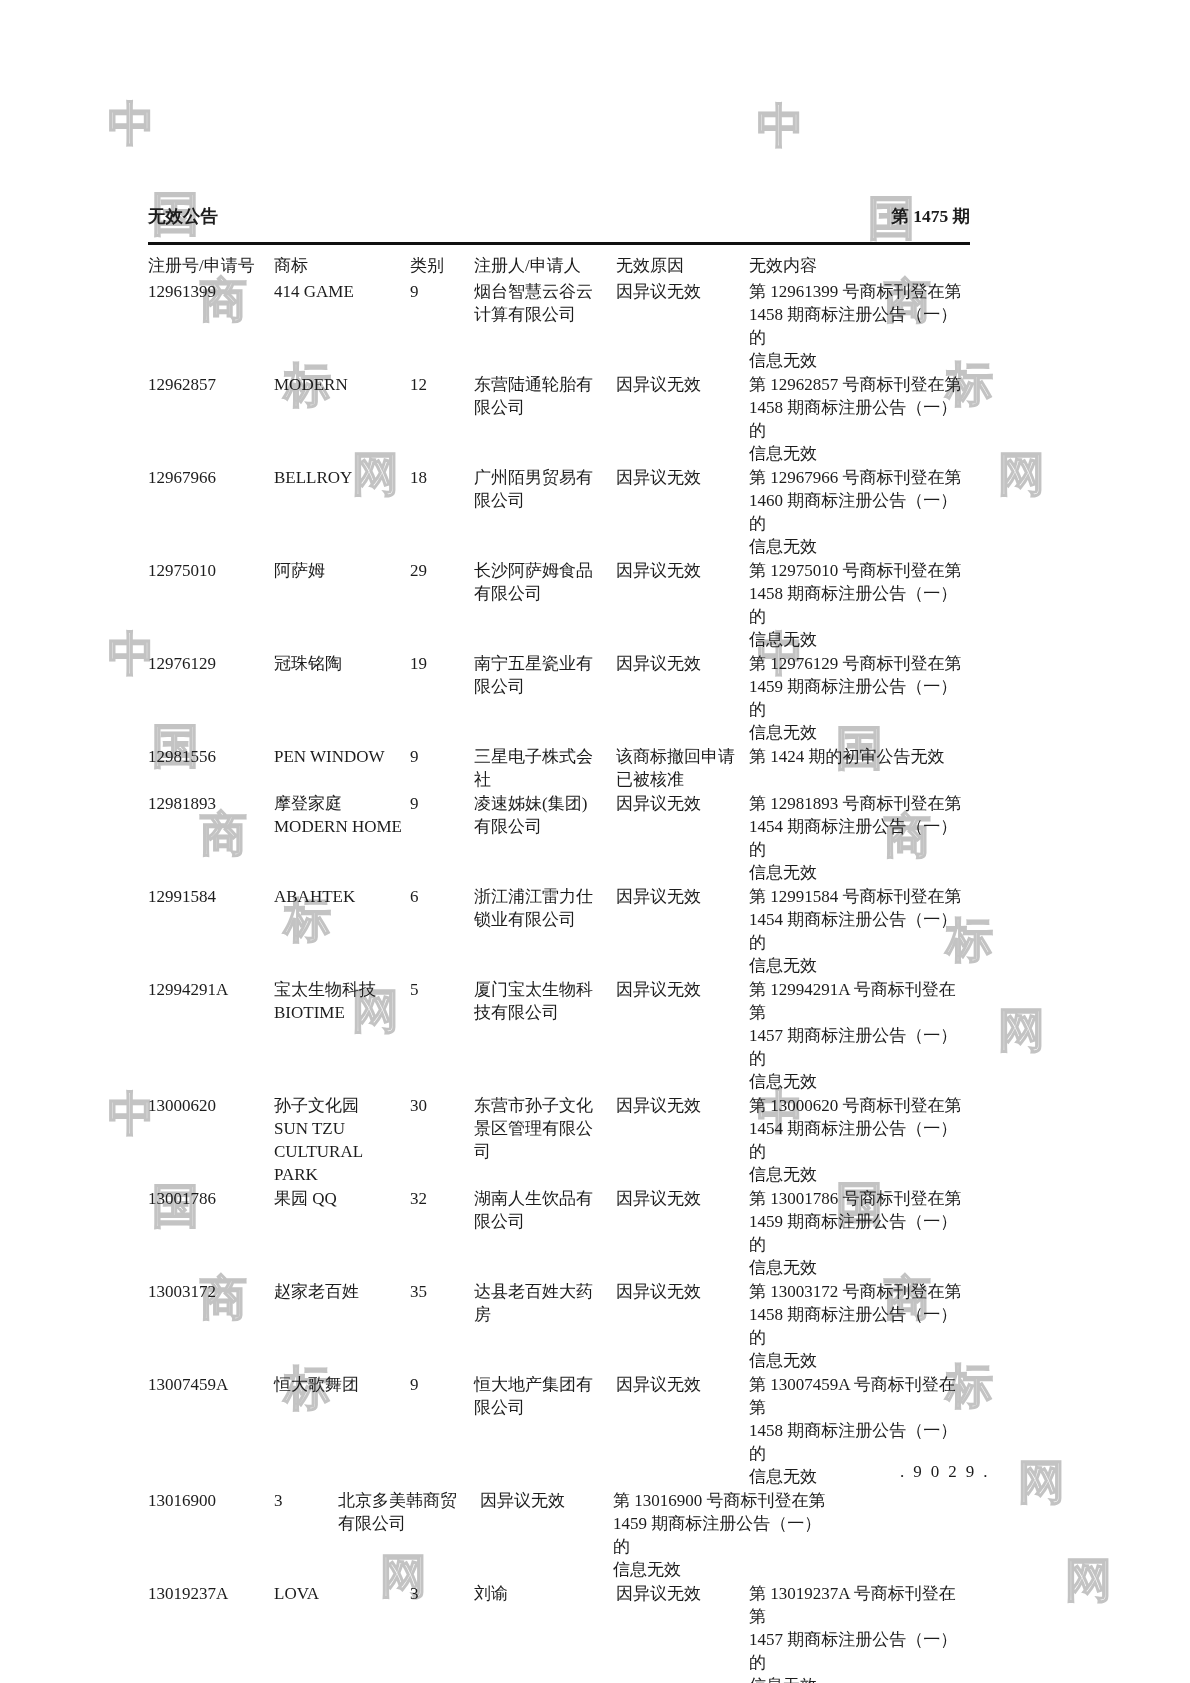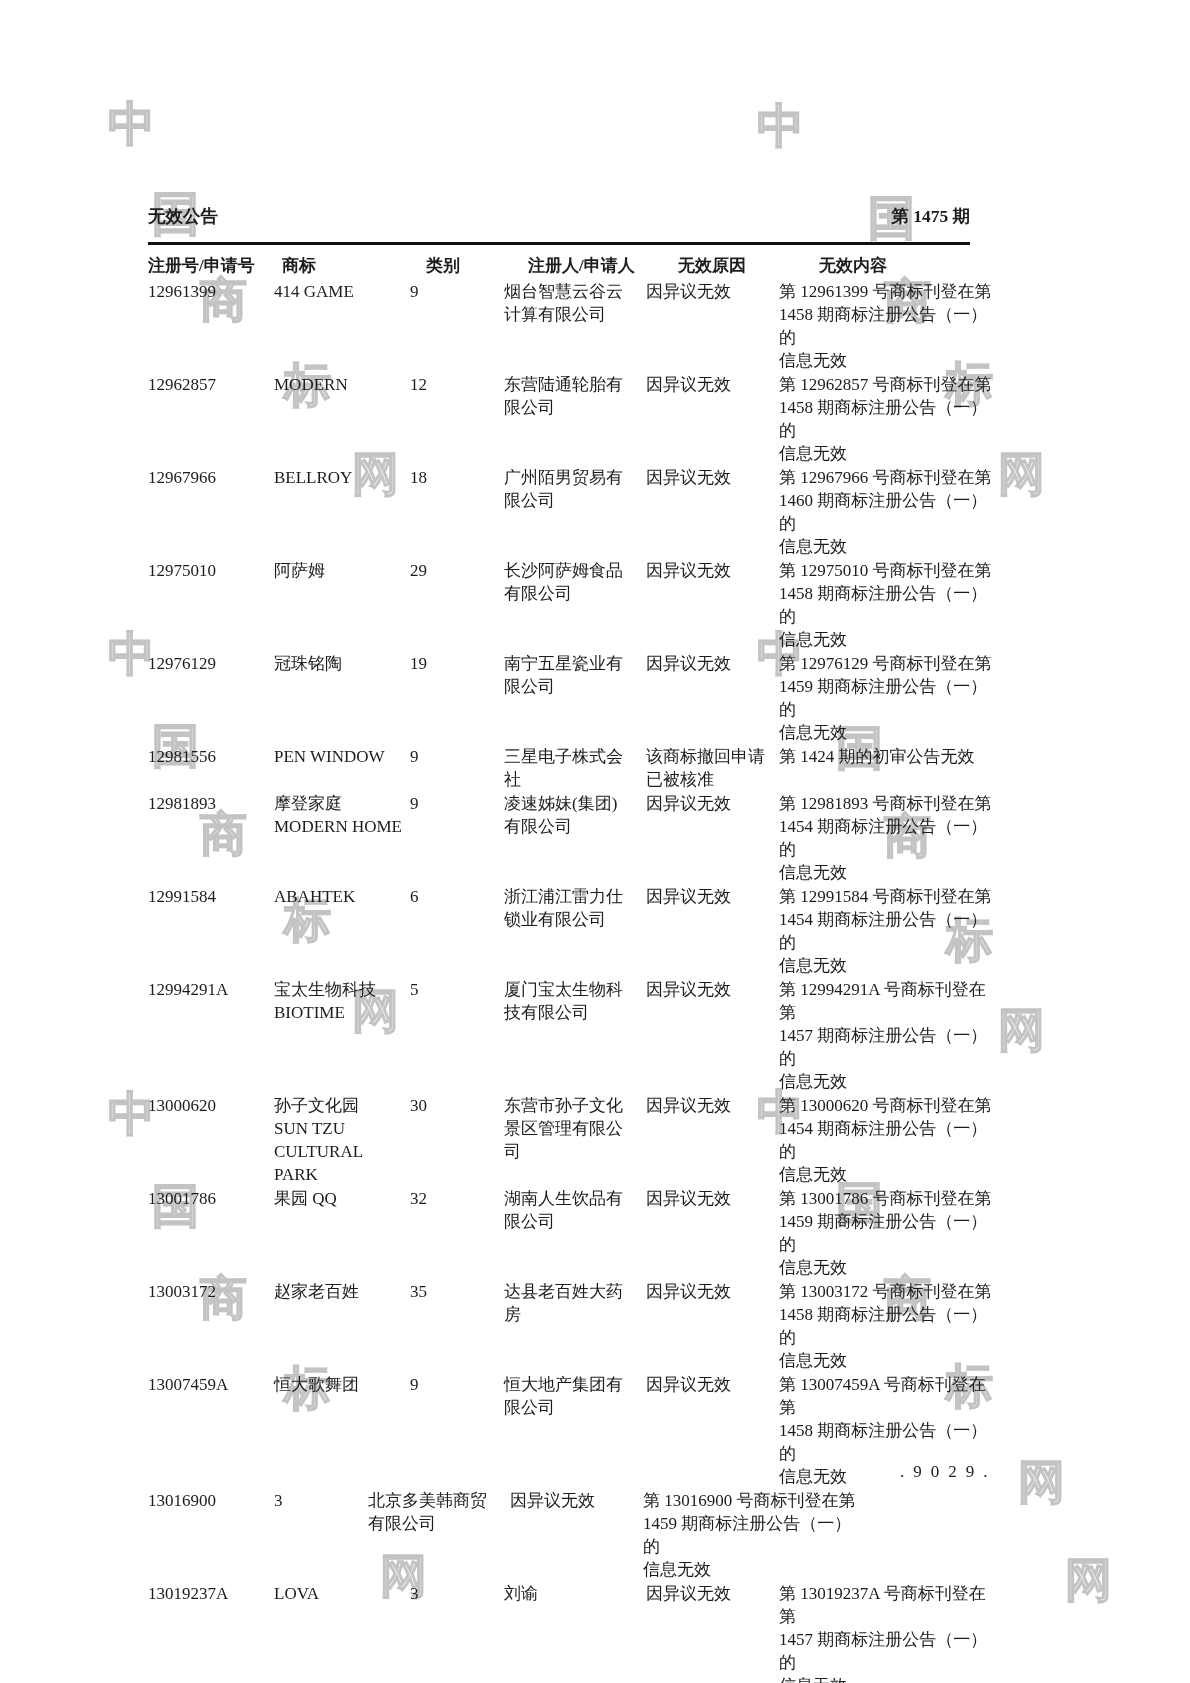--- a/index.html
+++ b/index.html
@@ -26,29 +26,29 @@
     position:absolute; left:148px; top:205px; width:822px; z-index:1;
     font-size:17px; line-height:23px;
   }
   .doc-header {
     display:flex; justify-content:space-between; align-items:flex-end;
     font-weight:bold; font-size:17.5px;
     padding-bottom:14px;
     border-bottom:3px solid #101010;
   }
   .col-headers {
-    display:flex; font-weight:bold;
-    padding-top:9px; margin-bottom:3px;gap:8px;
+    display:flex; font-weight:normal;
+    padding-top:9px; margin-bottom:3px;
   }
   .trow { display:flex; align-items:flex-start; margin-bottom:1px; }
   .cell { flex:none; white-space:pre-line; padding-right:8px; }
   .c1 { width:126px; }
   .c2 { width:136px; }
   .c3 { width:64px;  }
-  .c4 { width:142px;margin-left:30px; }
+  .c4 { width:142px; }
   .c5 { width:133px; }
   .c6 { width:221px; padding-right:0; }
   .footer-num {
     position:absolute; left:900px; top:1462px; z-index:1;
     font-size:17px; letter-spacing:9px; white-space:nowrap;
   }
 </style>
 </head>
 <body>
 

